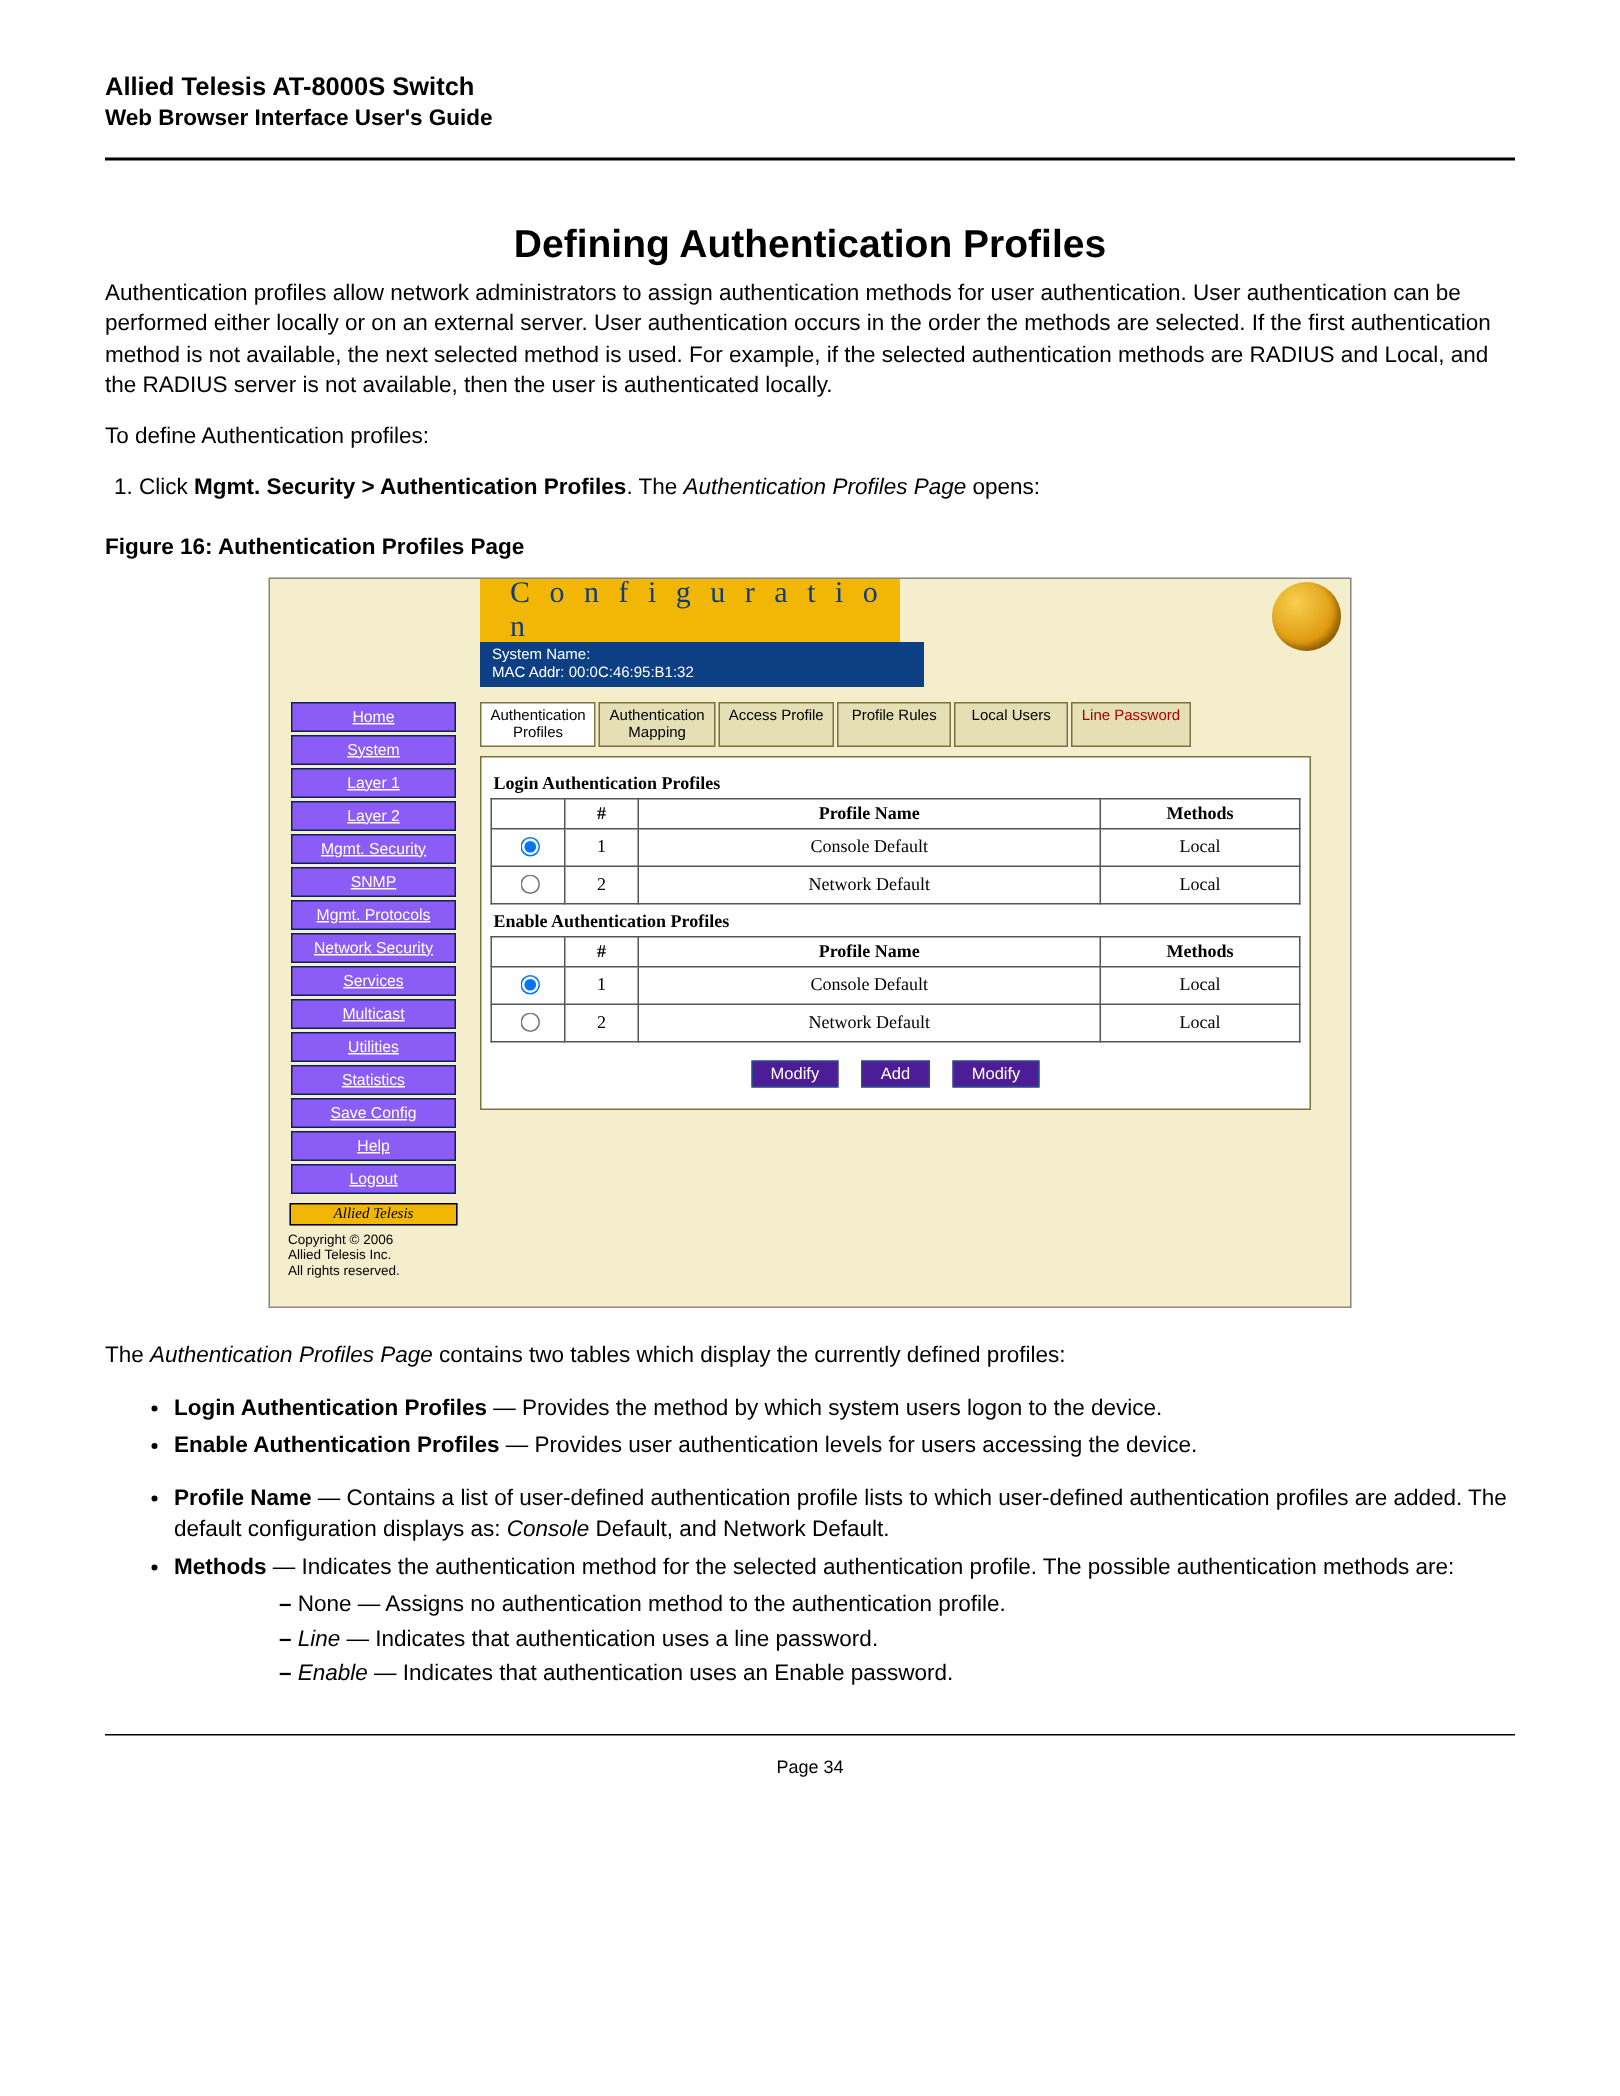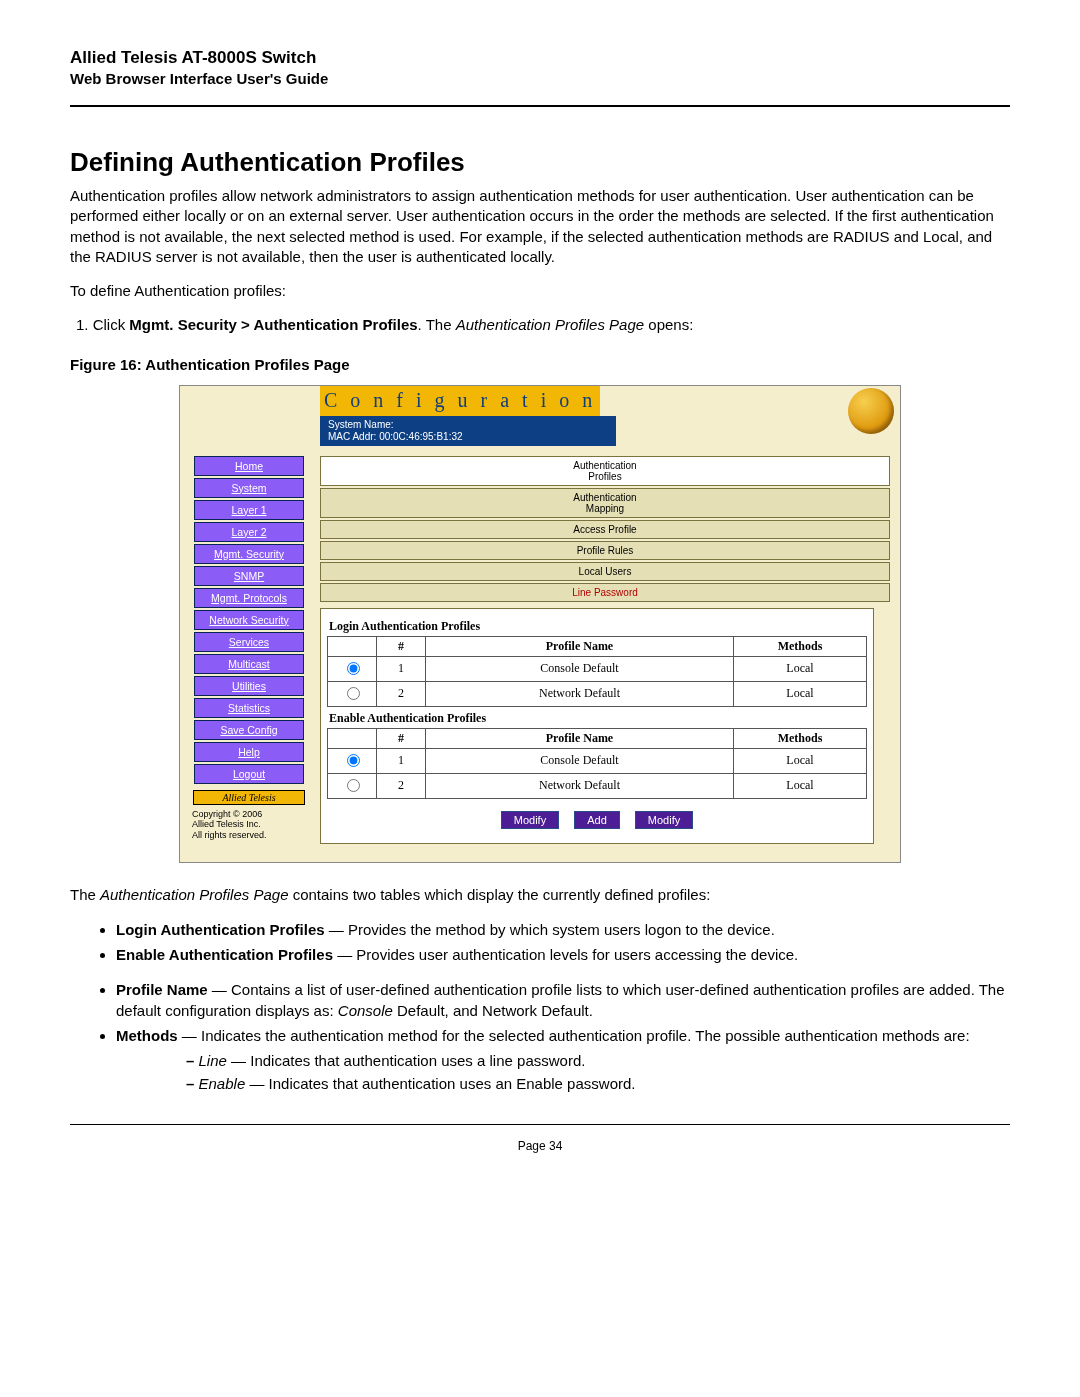--- a/index.html
+++ b/index.html
@@ -14,21 +14,21 @@
     margin:0 auto;
     padding:48px 70px 40px 70px;
     box-sizing:border-box;
     position:relative;
     border-radius:27px;
   }
   .hdr-title{font-weight:bold;font-size:17px;}
   .hdr-sub{font-weight:bold;font-size:15px;margin-top:2px;}
   .hr{border:none;border-top:2px solid #000;margin:18px 0 40px 0;}
   .hr-thin{border:none;border-top:1px solid #000;margin:30px 0 14px 0;}
-  h1.section{font-size:26px;font-weight:bold;margin:0 0 8px 0;}
+  h1.section{font-size:26px;font-weight:bold;margin:0 0 8px 0;text-align:center;}
   .para{font-size:15px;line-height:1.35;margin:0 0 14px 0;}
   .step{font-size:15px;line-height:1.35;margin:0 0 14px 0;padding-left:26px;text-indent:-20px;}
   .fig-caption{font-weight:bold;font-size:15px;margin:20px 0 12px 0;}
   .bullet-list{list-style-type:disc;padding-left:46px;margin:0 0 14px 0;}
   .bullet-list li{font-size:15px;line-height:1.4;margin-bottom:4px;}
   .dash-list{list-style:none;padding-left:70px;margin:4px 0;}
   .dash-list li{font-size:15px;line-height:1.4;margin-bottom:2px;}
   .dash-list li::before{content:"–  ";font-weight:bold;}
   .italic{font-style:italic;}
   .bold{font-weight:bold;}
@@ -40,24 +40,24 @@
     margin:6px auto 22px auto;
     background:#f4eecc;
     border:1px solid #888;
     font-family:Tahoma,Arial,sans-serif;
     font-size:11px;
     position:relative;
   }
   .ui-top{display:flex;}
   .ui-top-left{width:140px;height:30px;background:#f4eecc;}
   .ui-conf-title{
-    flex:0 0 280px;height:30px;background:#f2b705;
+    flex:0 0 280px;height:42px;background:#f2b705;
     color:#113e78;font-family:Georgia,serif;
     font-size:20px;letter-spacing:4px;font-weight:normal;
-    display:flex;align-items:center;padding-left:4px;box-sizing:border-box;
+    display:flex;align-items:center;padding-left:20px;box-sizing:border-box;
   }
   .ui-top-right{flex:1;background:#f4eecc;position:relative;}
   .globe{
     position:absolute;right:6px;top:2px;width:46px;height:46px;border-radius:50%;
     background:radial-gradient(circle at 35% 30%,#f7cf4f 0%,#e09b10 60%,#b36b00 100%);
     box-shadow:inset -3px -3px 4px rgba(0,0,0,.3);
   }
   .ui-sysbar{
     margin-left:140px;width:280px;background:#0d3f84;color:#fff;
     font-size:10px;padding:3px 8px;line-height:1.2;
@@ -69,21 +69,21 @@
     background:#8b5cf6;color:#fff;font-size:10.5px;text-align:center;
     padding:3px 0;border:1px solid #0a245a;cursor:pointer;
     text-decoration:underline;
   }
   .brand-box{
     margin:6px auto 0 auto;width:110px;background:#f2b705;border:1px solid #000;
     font-size:10px;text-align:center;padding:1px 0;font-family:serif;font-style:italic;
   }
   .copy{font-size:9px;color:#000;margin:4px 0 0 2px;line-height:1.2;}
   .content{flex:1;padding-left:12px;}
-  .tabbar{display:flex;gap:2px;margin-bottom:6px;flex-direction:column;}
+  .tabbar{display:flex;gap:2px;margin-bottom:6px;}
   .tab{
     background:#e4dfb5;border:1px solid #7a7340;font-size:10px;
     padding:3px 6px;min-width:62px;text-align:center;line-height:1.1;
     cursor:pointer;
   }
   .tab.active{background:#fff;}
   .tab.highlight{color:#b00000;}
   .panel{
     border:1px solid #7a7340;background:#fff;padding:6px 6px 14px 6px;
     width:540px;
@@ -230,20 +230,21 @@
   </ul>
 
 
   <ul class="bullet-list">
     <li>
       <span class="bold">Profile Name</span><span> — Contains a list of user-defined authentication profile lists to which user-defined authentication profiles are added. The default configuration displays as: </span><span class="italic">Console</span><span> Default, and Network Default.</span>
     </li>
     <li>
       <span class="bold">Methods</span><span> — Indicates the authentication method for the selected authentication profile. The possible authentication methods are:</span>
       <ul class="dash-list">
+        <li><span>None — Assigns no authentication method to the authentication profile.</span></li>
         <li><span class="italic">Line</span><span> — Indicates that authentication uses a line password.</span></li>
         <li><span class="italic">Enable</span><span> — Indicates that authentication uses an Enable password.</span></li>
       </ul>
     </li>
   </ul>
 
   <hr class="hr-thin">
   <div class="page-num">Page 34</div>
 </div>
 

